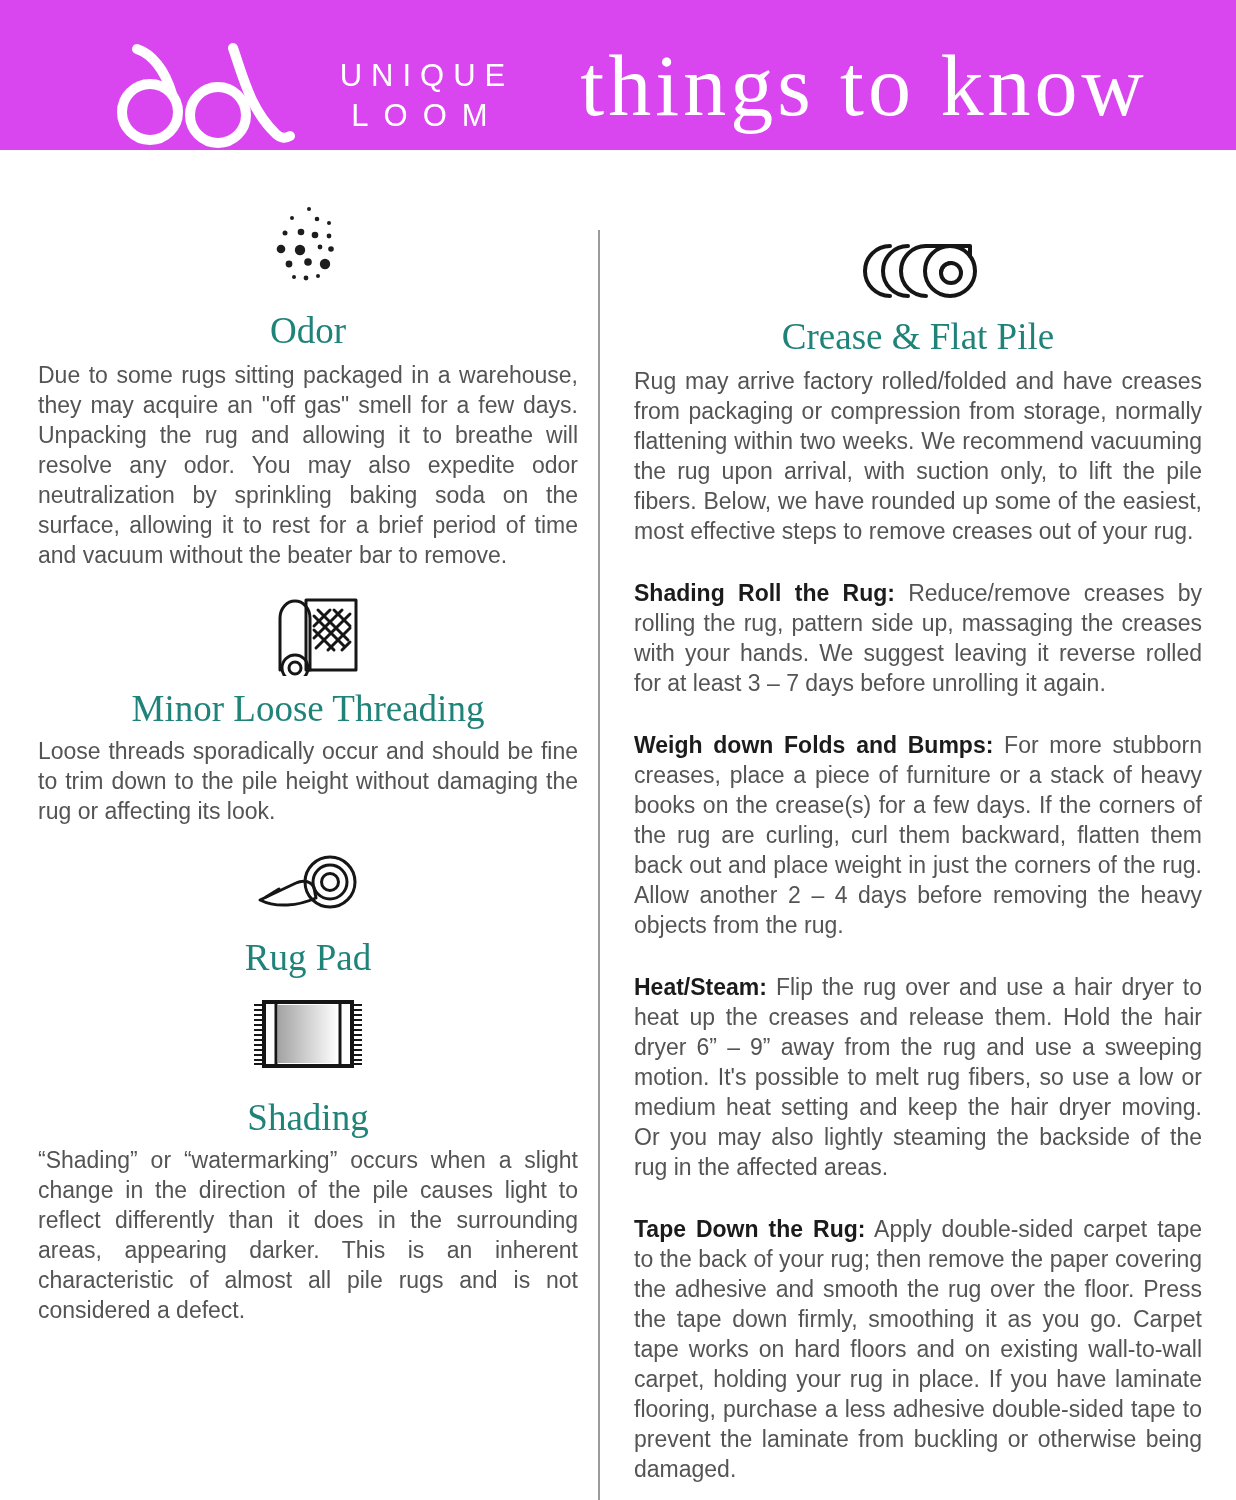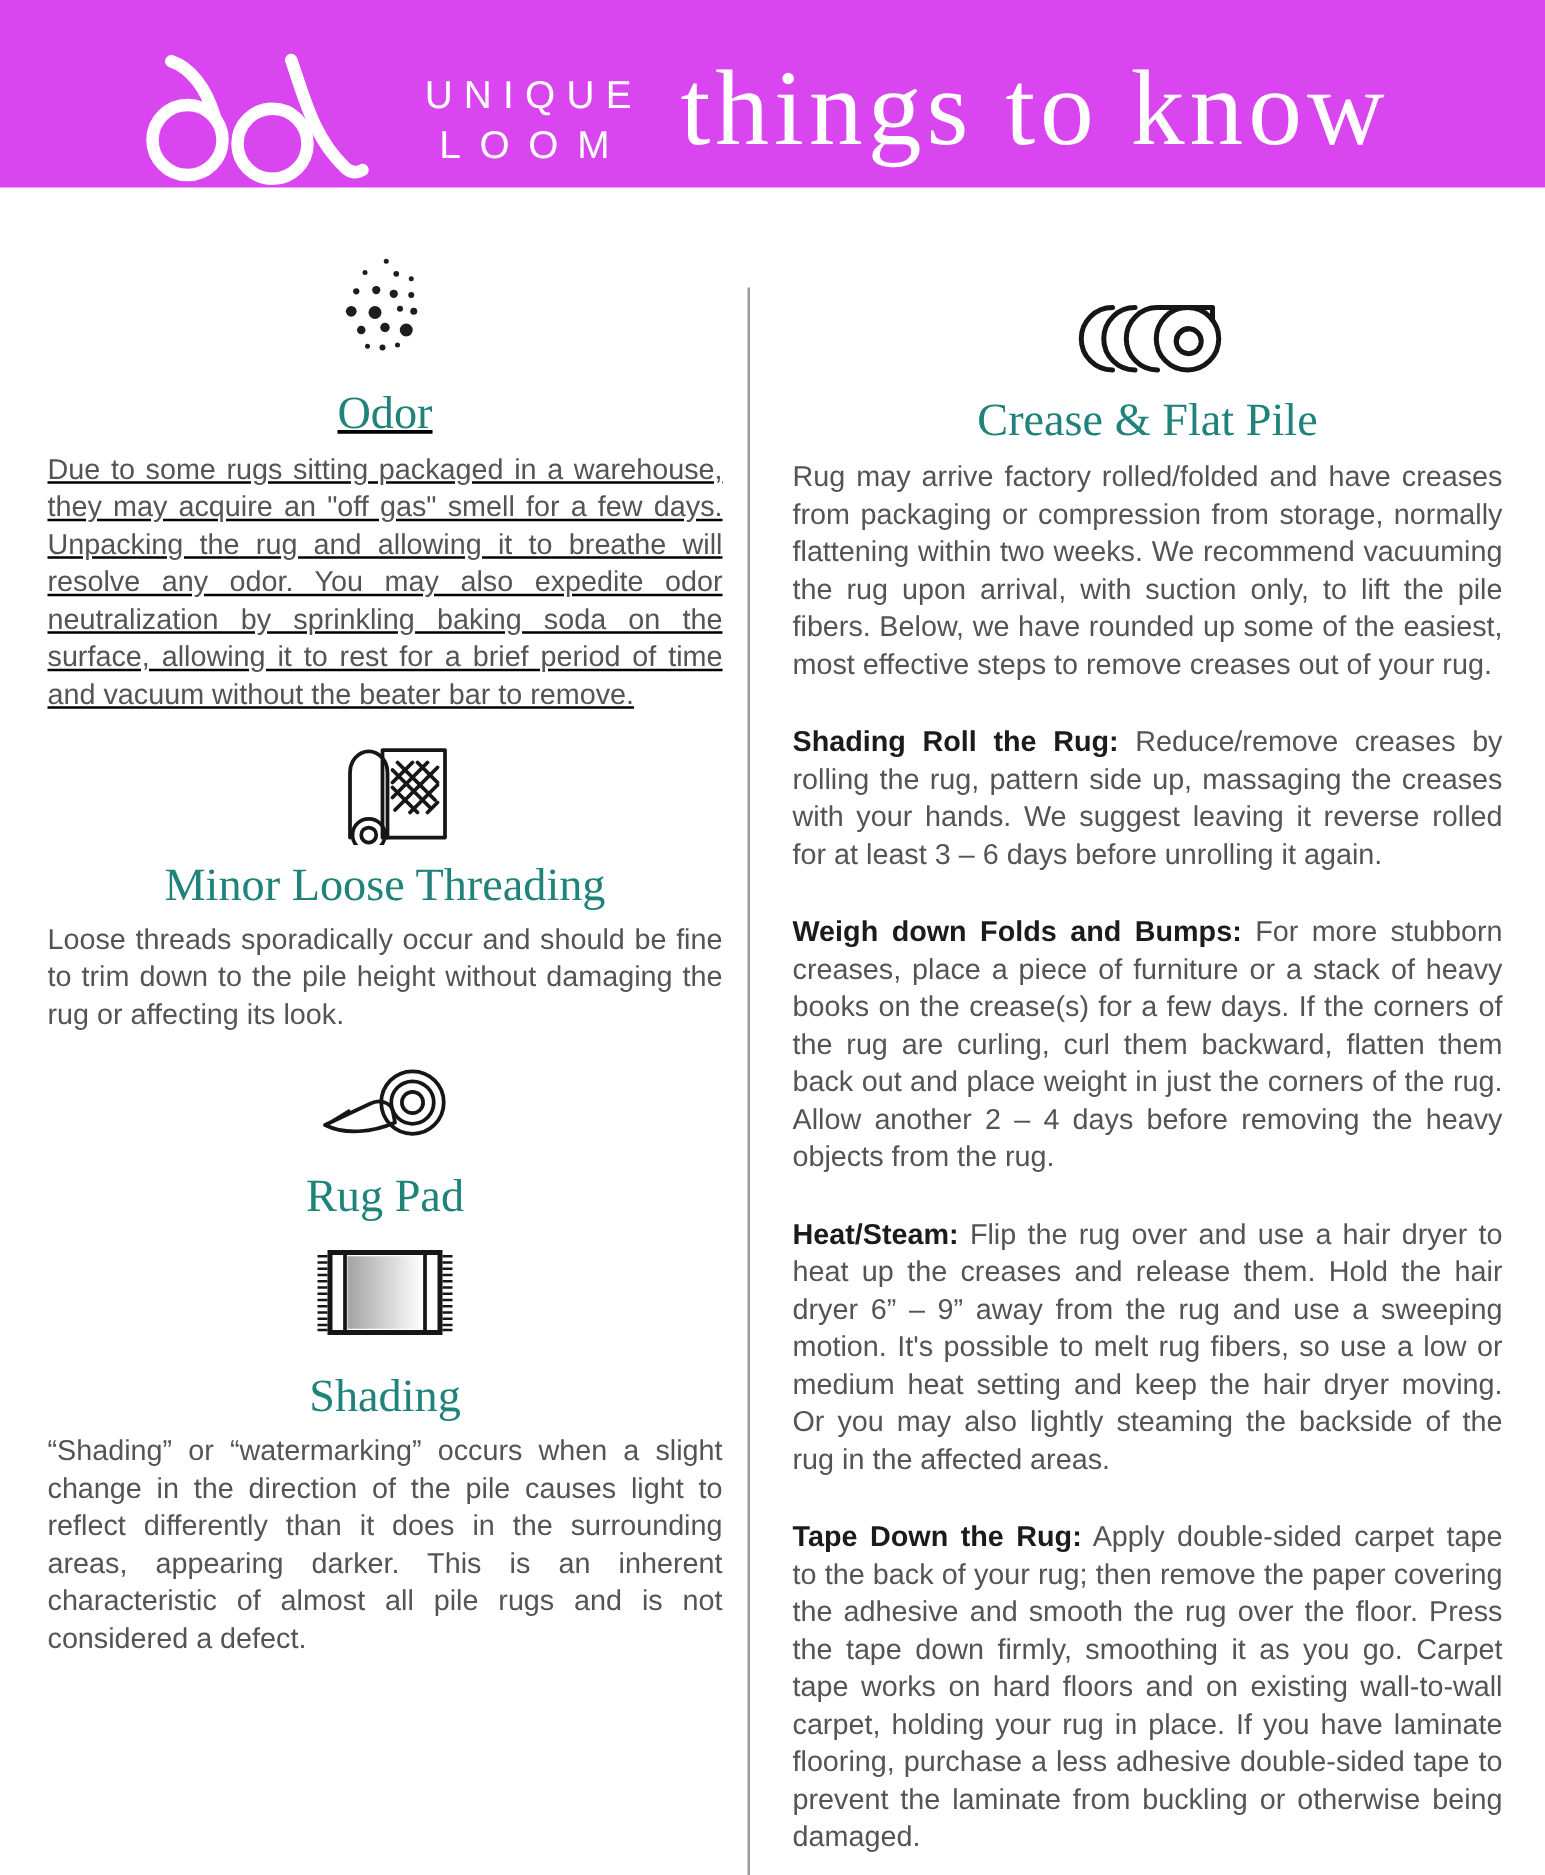--- a/index.html
+++ b/index.html
@@ -15,21 +15,21 @@
     padding-left:44px;
   }
   .logo-mark { position:absolute; left:104px; top:38px; }
   .brand {
     position:absolute; left:322px; top:56px; width:210px;
     color:#ffffff; text-align:center;
   }
   .brand-line1 { font-size:31px; letter-spacing:9px; line-height:40px; }
   .brand-line2 { font-size:31px; letter-spacing:15px; line-height:40px; }
   .banner-title {
-    position:absolute; left:472px; top:26px; width:712px;
+    position:absolute; left:508px; top:26px; width:712px;
     text-align:center; color:#ffffff;
     font-family:"Liberation Serif", serif;
     font-size:86px; line-height:120px; letter-spacing:4px; font-weight:400;
     white-space:nowrap;
   }
   
   .divider {
     position:absolute; left:598px; top:230px; width:2px; height:1270px;
     background:#9b9b9b;
   }
@@ -42,21 +42,21 @@
     color:#1f837a; font-size:37px; line-height:42px; text-align:center;
   }
   .body-text {
     text-align:justify; color:#545454;
     font-size:23px; line-height:30px;
   }
   .tip { margin-top:32px; }
   .tip-label { font-weight:700; color:#1b1b1b; }
 
   
-  .sec-odor      { padding-top:14px;text-decoration:underline; }
+  .sec-odor      { padding-top:14px; }
   .sec-odor .sec-title      { margin-top:14px; }
   .sec-odor .body-text      { margin-top:8px; }
 
   .sec-thread    { margin-top:16px; }
   .sec-thread .sec-title    { margin-top:12px; }
   .sec-thread .body-text    { margin-top:6px; }
 
   .sec-pad       { margin-top:22px; }
   .sec-pad .sec-title       { margin-top:17px; }
   .sec-pad .body-text       { margin-top:6px; }
@@ -202,21 +202,21 @@
             <circle cx="102" cy="33" r="25"></circle>
             <path d="M78,8 H122 V18"></path>
             <circle cx="103" cy="35" r="10"></circle>
             <path d="M103,25 A10,10 0 0 0 93,35"></path>
           </g>
         </svg>
       </div>
       <div class="sec-title">Crease &amp; Flat Pile</div>
       <div class="body-text intro">Rug may arrive factory rolled/folded and have creases from packaging or compression from storage, normally flattening within two weeks. We recommend vacuuming the rug upon arrival, with suction only, to lift the pile fibers. Below, we have rounded up some of the easiest, most effective steps to remove creases out of your rug.</div>
 
-      <div class="body-text tip"><span class="tip-label">Shading Roll the Rug:</span><span> Reduce/remove creases by rolling the rug, pattern side up, massaging the creases with your hands. We suggest leaving it reverse rolled for at least 3 – 6 days before unrolling it again.</span></div>
+      <div class="body-text tip"><span class="tip-label">Shading Roll the Rug:</span><span> Reduce/remove creases by rolling the rug, pattern side up, massaging the creases with your hands. We suggest leaving it reverse rolled for at least 3 – 7 days before unrolling it again.</span></div>
 
       <div class="body-text tip"><span class="tip-label">Weigh down Folds and Bumps:</span><span> For more stubborn creases, place a piece of furniture or a stack of heavy books on the crease(s) for a few days. If the corners of the rug are curling, curl them backward, flatten them back out and place weight in just the corners of the rug. Allow another 2 – 4 days before removing the heavy objects from the rug.</span></div>
 
       <div class="body-text tip"><span class="tip-label">Heat/Steam:</span><span> Flip the rug over and use a hair dryer to heat up the creases and release them. Hold the hair dryer 6” – 9” away from the rug and use a sweeping motion. It's possible to melt rug fibers, so use a low or medium heat setting and keep the hair dryer moving. Or you may also lightly steaming the backside of the rug in the affected areas.</span></div>
 
       <div class="body-text tip"><span class="tip-label">Tape Down the Rug:</span><span> Apply double-sided carpet tape to the back of your rug; then remove the paper covering the adhesive and smooth the rug over the floor. Press the tape down firmly, smoothing it as you go. Carpet tape works on hard floors and on existing wall-to-wall carpet, holding your rug in place. If you have laminate flooring, purchase a less adhesive double-sided tape to prevent the laminate from buckling or otherwise being damaged.</span></div>
     </div>
   </div>
 
 </div>

